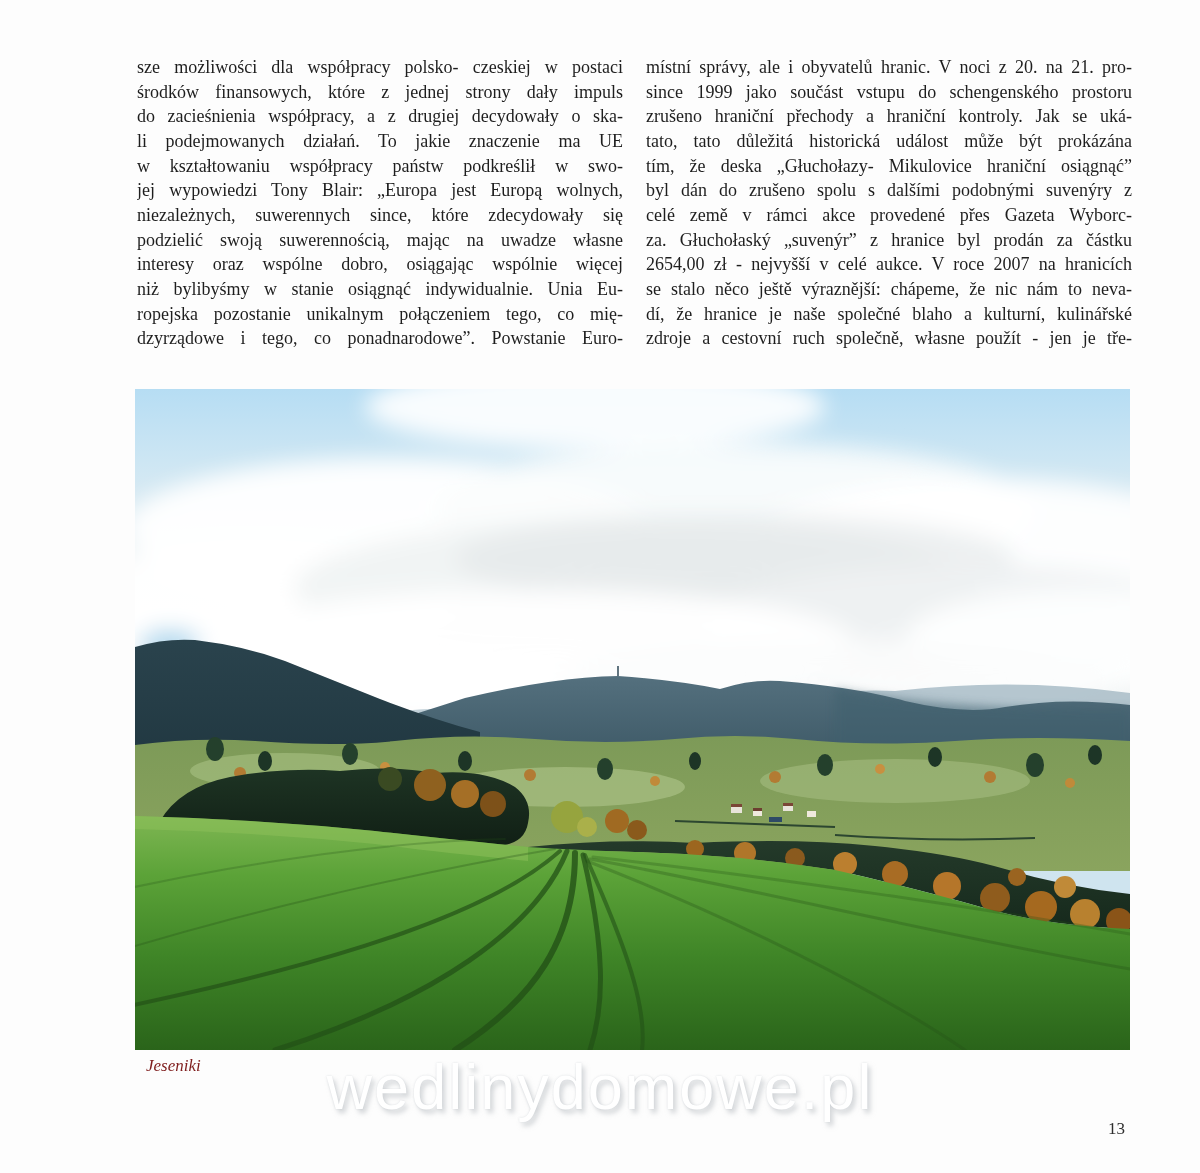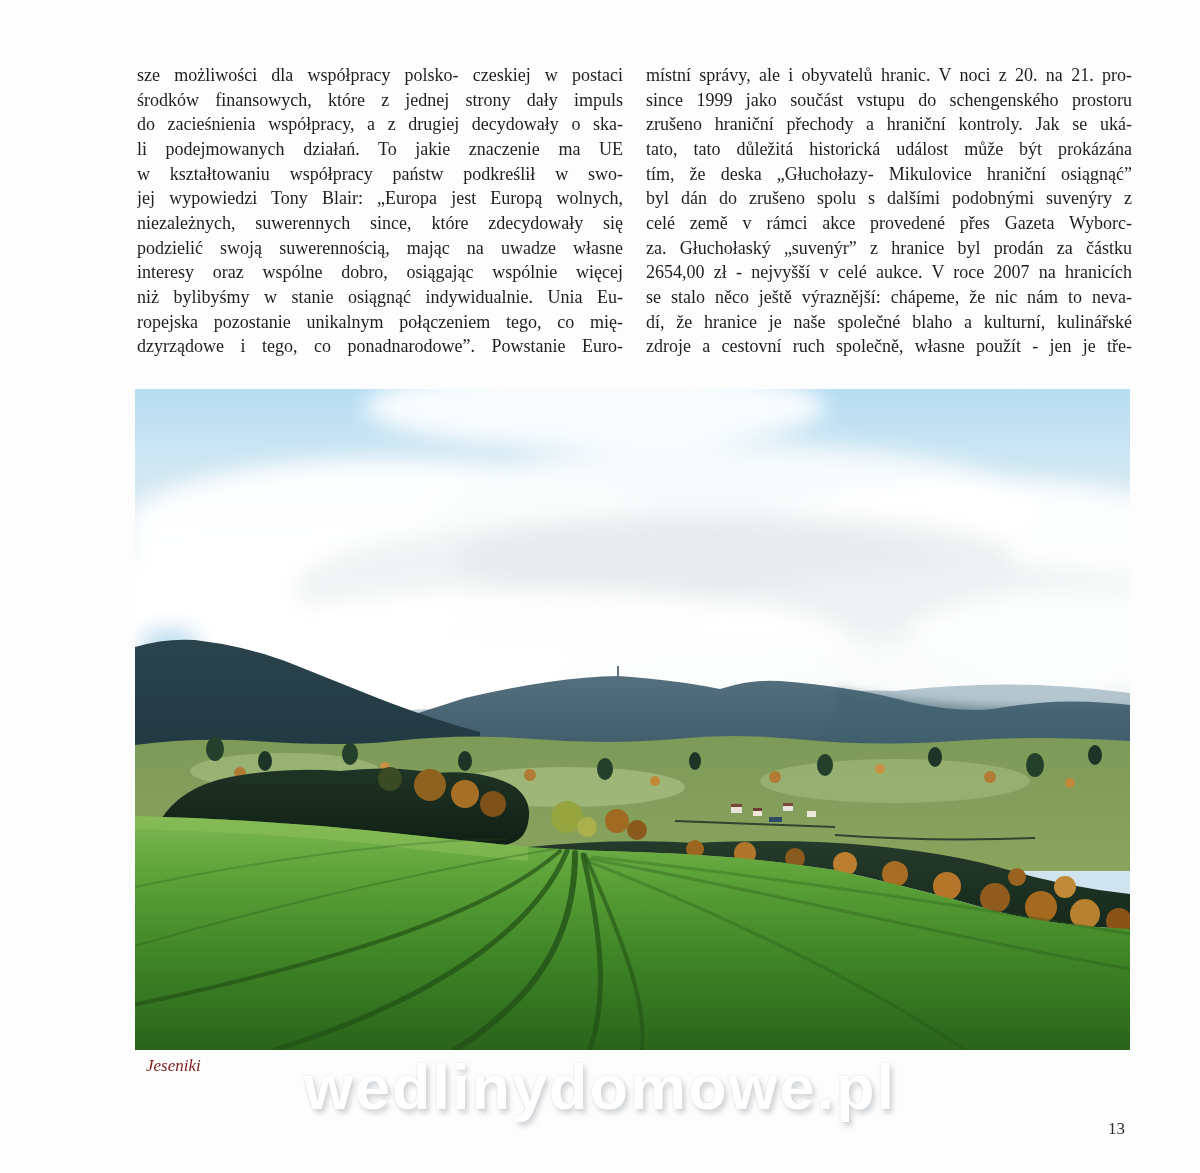--- a/index.html
+++ b/index.html
@@ -3,40 +3,40 @@
 <meta charset="utf-8">
 <style>
   html,body{margin:0;padding:0;}
   body{
     width:1200px;height:1173px;background:#fdfdfd;position:relative;
     font-family:"Liberation Serif",serif;
   }
   .page{position:absolute;inset:0;}
   .columns{
     position:absolute;left:137px;top:55px;width:995px;
-    display:flex;gap:23px;color:#1e1e1e;margin-top:8px;
+    display:flex;gap:23px;color:#1e1e1e;
   }
   .col{
     width:486px;font-size:18px;line-height:24.65px;
     text-align:justify;word-spacing:-1px;overflow:hidden;
   }
   .col .line{text-align:justify;text-align-last:justify;}
   figure{margin:0;}
   .photo{
     position:absolute;left:135px;top:389px;width:995px;height:661px;
     overflow:hidden;background:#cfe4ef;
   }
   .photo svg{display:block;width:100%;height:100%;}
   .caption{
     position:absolute;left:146px;top:1056px;
     font-style:italic;font-size:17px;color:#7f1d1d;
   }
   .watermark{
     position:absolute;top:1051px;left:600px;transform:translateX(-50%);
-    font-family:"Liberation Sans",sans-serif;font-weight:bold;
+    font-family:"Liberation Sans",sans-serif;font-weight:normal;
     font-size:63px;letter-spacing:2px;color:#ffffff;white-space:nowrap;
     text-shadow:3px 4px 5px rgba(175,180,185,.55),0 0 2px rgba(206,211,215,.7);
   }
   .pagenum{
     position:absolute;left:1108px;top:1119px;
     font-size:17px;color:#2e2e2e;
   }
 </style>
 </head>
 <body>

